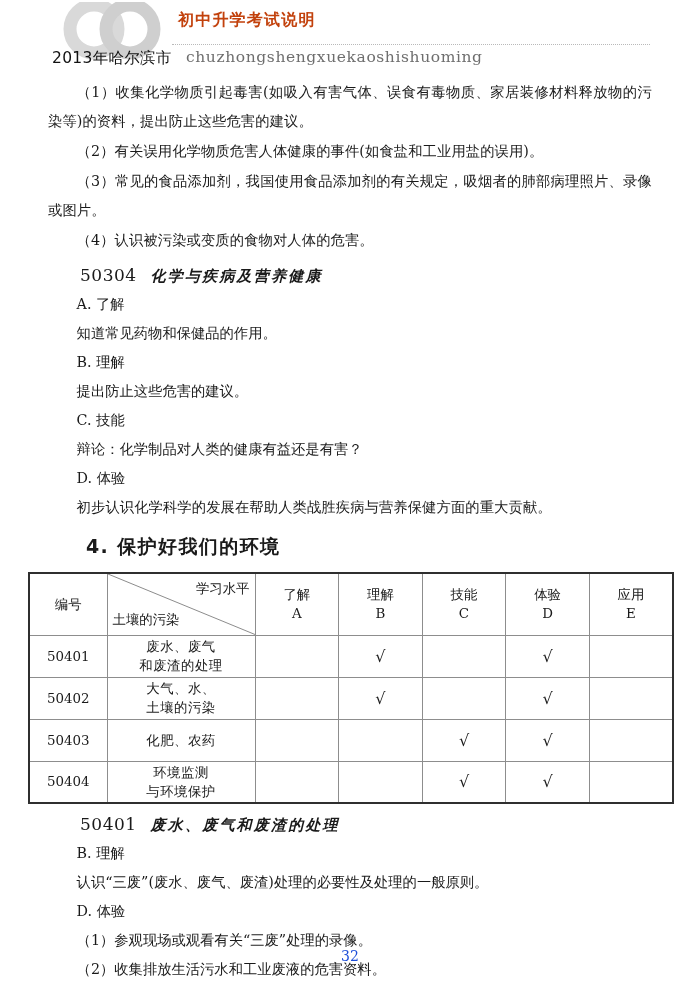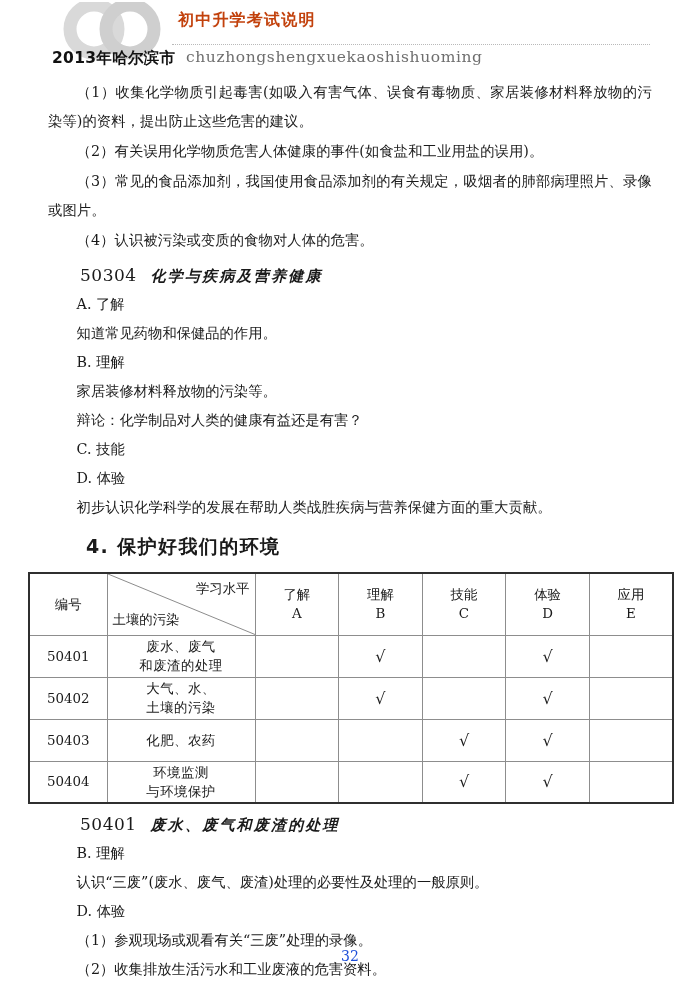--- a/index.html
+++ b/index.html
@@ -26,21 +26,21 @@
     top: 2px;
     width: 108px;
     height: 62px;
     pointer-events: none;
   }
   .year-city {
     position: absolute;
     left: 52px;
     top: 48px;
     font-family: "DejaVu Sans", "Liberation Sans", sans-serif;
-    font-weight: bold;
+    font-weight: normal;
     font-size: 15.5px;
     letter-spacing: 0.3px;
     color: #111;
     white-space: nowrap;
   }
   .header-title {
     position: absolute;
     left: 178px;
     top: 10px;
     font-family: "DejaVu Sans", "Liberation Sans", sans-serif;
@@ -200,23 +200,23 @@
   <p class="para">（3）常见的食品添加剂，我国使用食品添加剂的有关规定，吸烟者的肺部病理照片、录像或图片。</p>
   <p class="para">（4）认识被污染或变质的食物对人体的危害。</p>
 
   <div class="h-code">
     <span class="num">50304</span><span class="cn">化学与疾病及营养健康</span>
   </div>
 
   <p class="lvl">A. 了解</p>
   <p class="lvl">知道常见药物和保健品的作用。</p>
   <p class="lvl">B. 理解</p>
-  <p class="lvl">家居装修材料释放物的污染等。</p>
+  <p class="lvl">提出防止这些危害的建议。</p>
+  <p class="lvl">C. 技能</p>
   <p class="lvl">辩论：化学制品对人类的健康有益还是有害？</p>
-  <p class="lvl">C. 技能</p>
   <p class="lvl">D. 体验</p>
   <p class="para">初步认识化学科学的发展在帮助人类战胜疾病与营养保健方面的重大贡献。</p>
 
   <div class="h-sub">4. 保护好我们的环境</div>
 </div>
 
 <div class="tbl-wrap">
   <table class="levels">
     <tbody>
       <tr>

